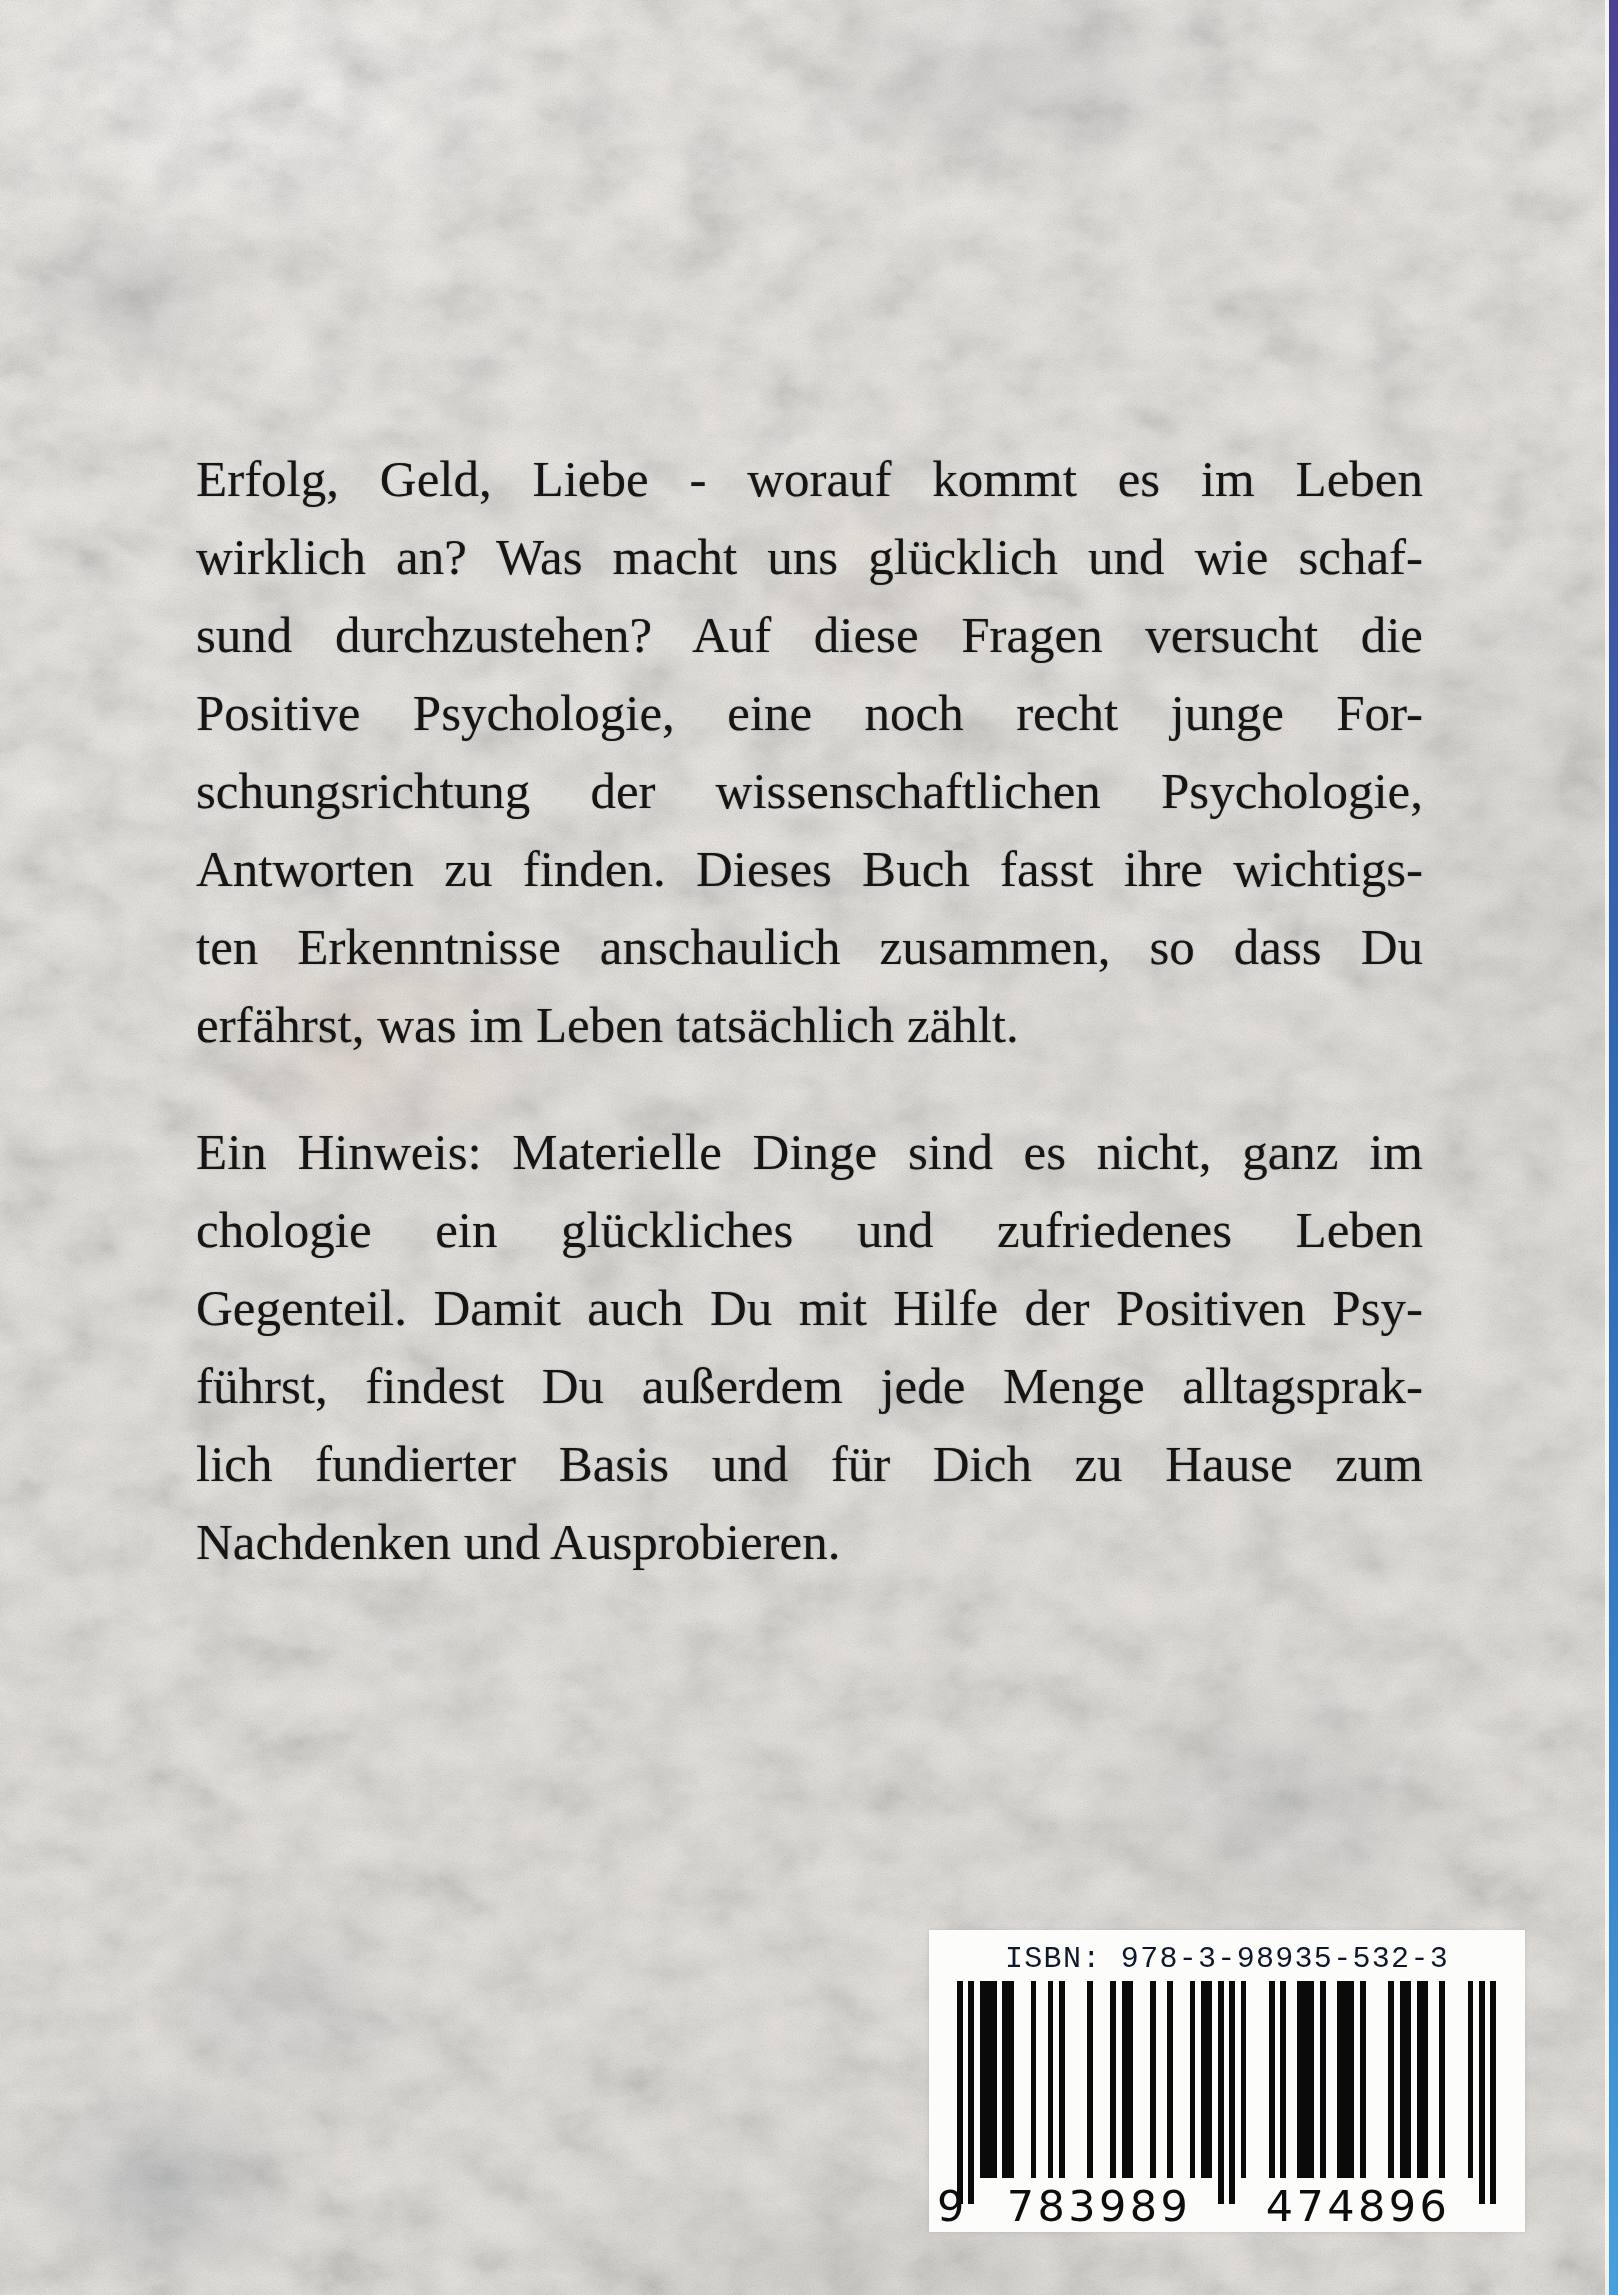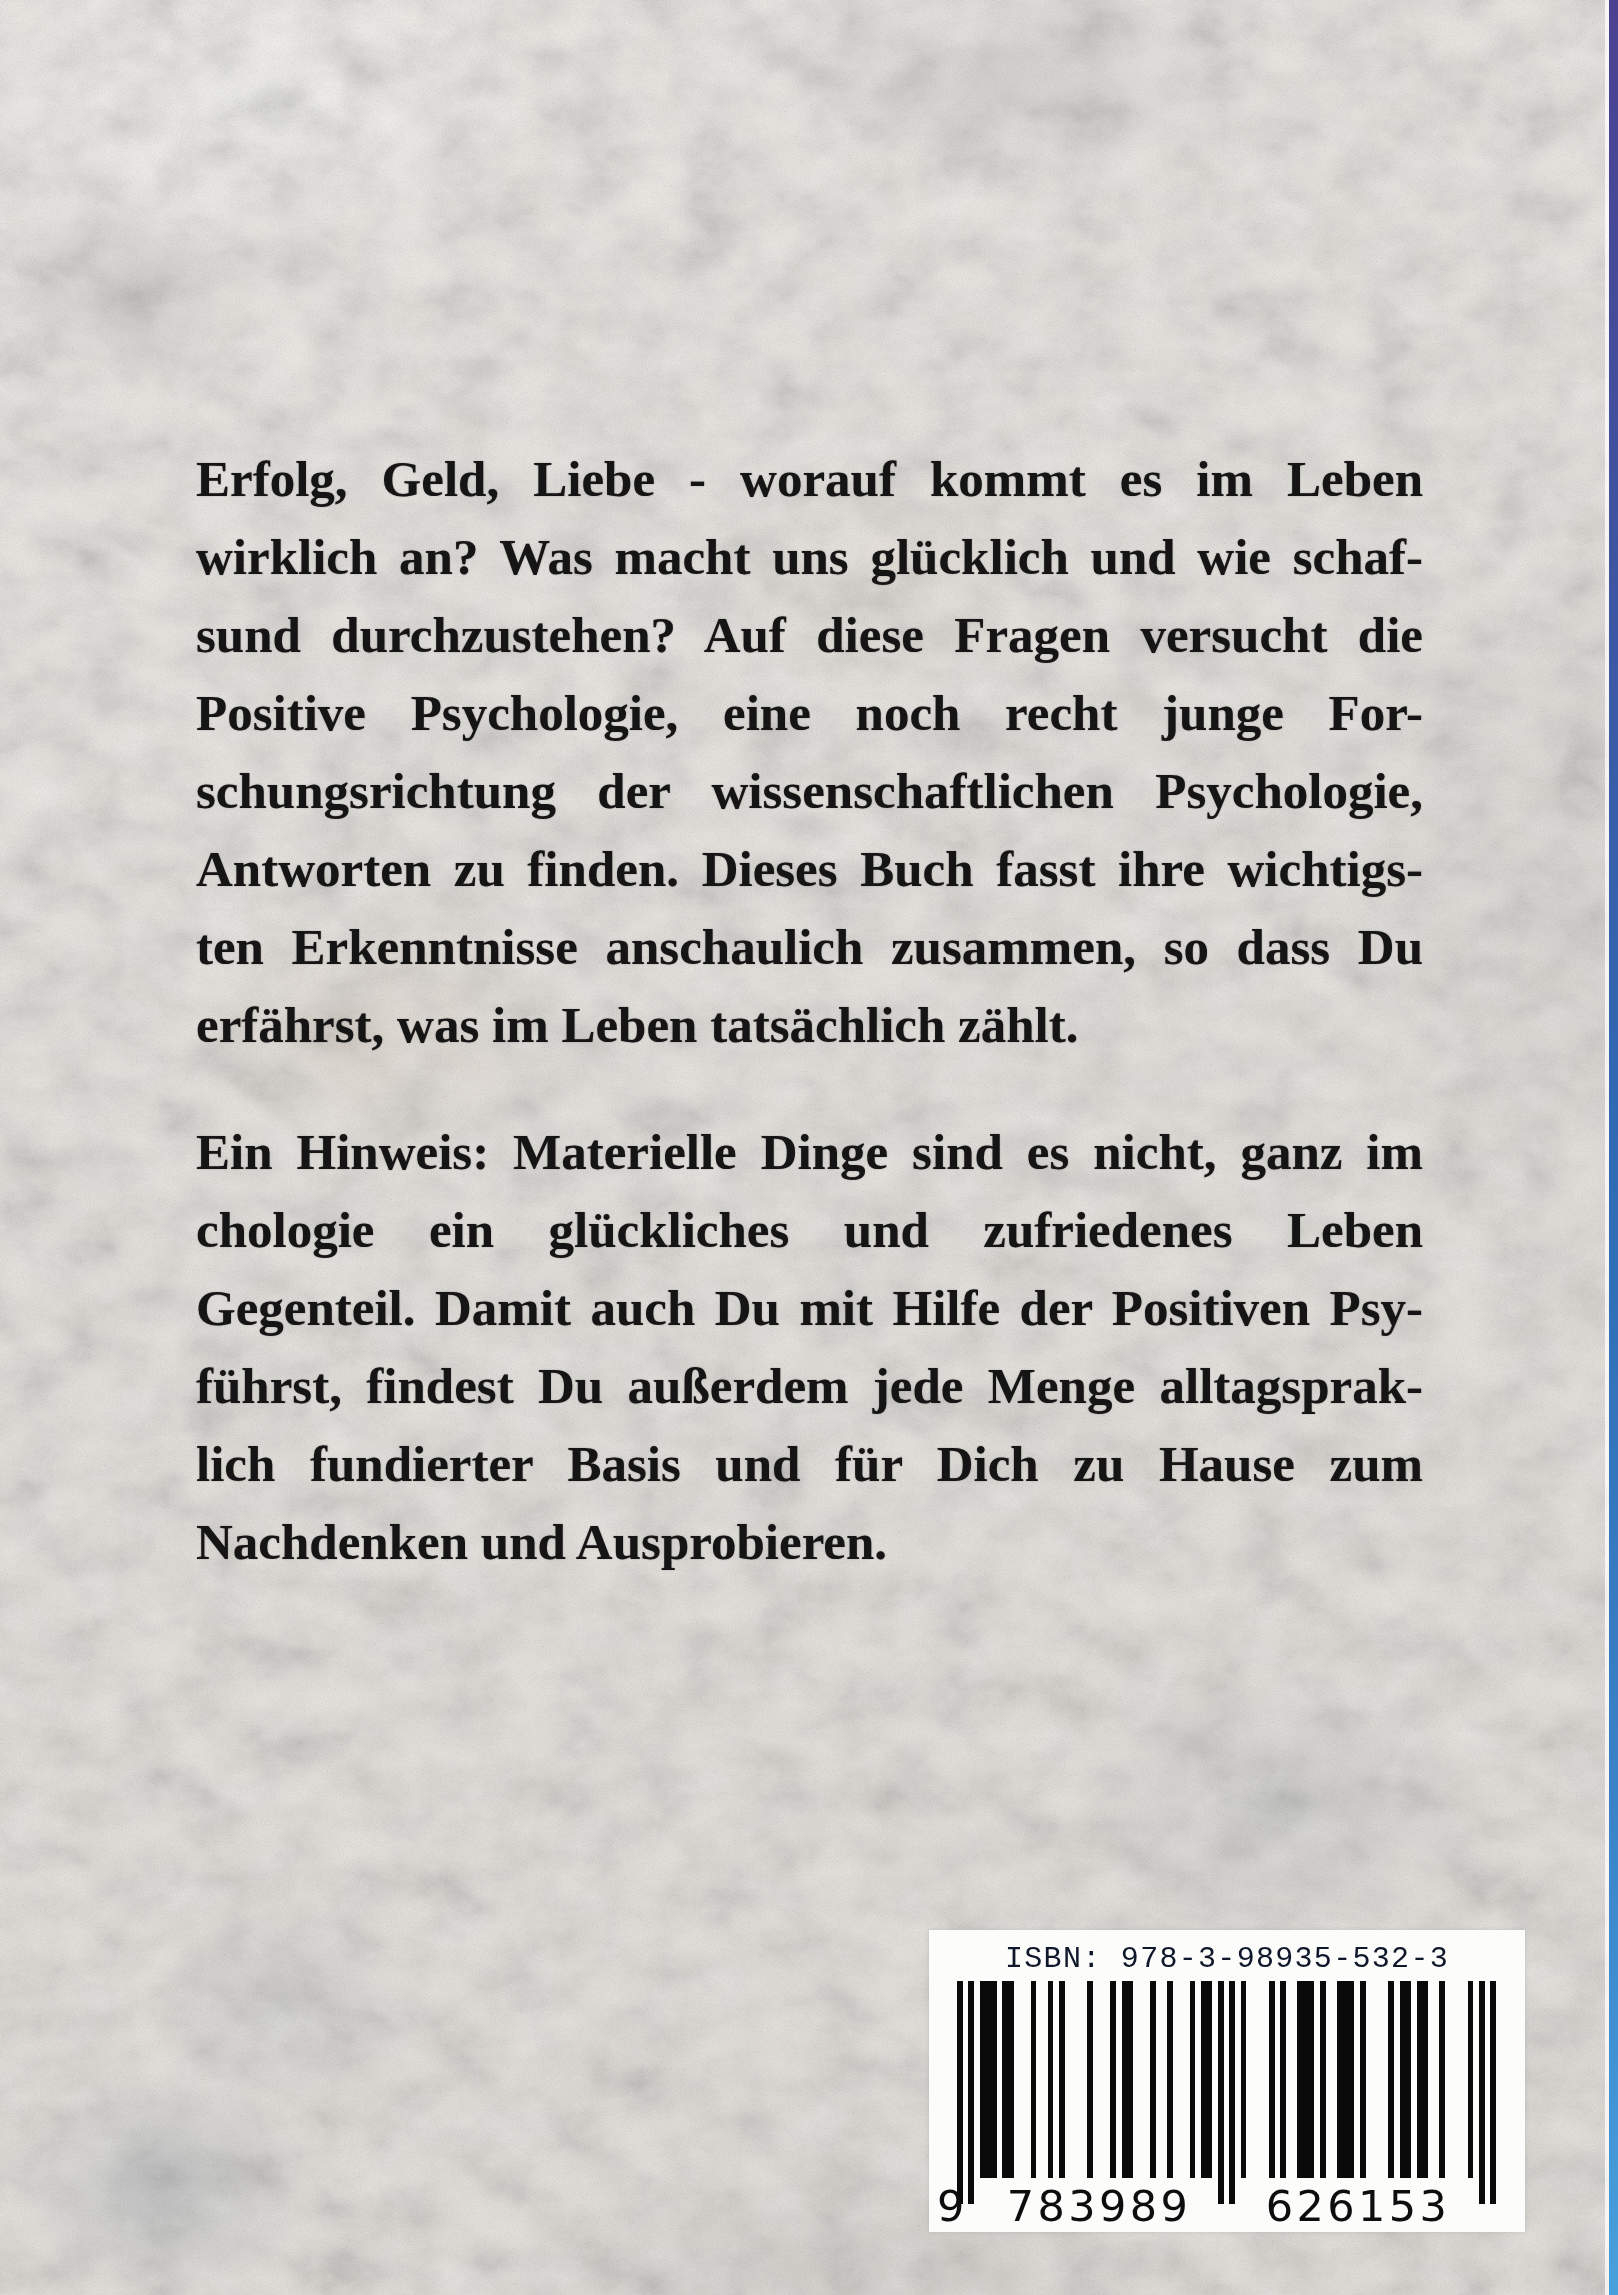--- a/index.html
+++ b/index.html
@@ -35,21 +35,20 @@
   
   .blurb {
     position: absolute;
     left: 196px;
     top: 440px;
     width: 1227px;
     font-size: 51px;
     line-height: 78px;
     color: var(--text-color, #151515);
     text-shadow: 0 0 1.3px rgba(30,30,30,0.45);
-    font-weight: bold;
   }
   .para + .para { margin-top: 49px; }
   .jline { text-align: justify; text-align-last: justify; }
   .jline.last { text-align-last: left; }
 
   
   .barcode-label {
     position: absolute;
     left: 929px;
     top: 1930px;
@@ -198,21 +197,21 @@
         <div class="bar" style="left: 82.1053%; width: 2.10526%;"></div>
         <div class="bar" style="left: 85.2632%; width: 2.10526%;"></div>
         <div class="bar" style="left: 89.4737%; width: 1.05263%;"></div>
         <div class="bar" style="left: 94.7368%; width: 1.05263%;"></div>
         <div class="bar guard" style="left: 96.8421%; width: 1.05263%;"></div>
         <div class="bar guard" style="left: 98.9474%; width: 1.05263%;"></div>
       </div>
     <div class="digits-row">
       <span class="digit-group dg-first">9</span>
       <span class="digit-group dg-left">783989</span>
-      <span class="digit-group dg-right">626153</span>
+      <span class="digit-group dg-right">474896</span>
     </div>
   </div>
 
   <div class="edge-sliver"></div>
   <div class="edge-accent"></div>
 
 </div>
 
 
 </body></html>

